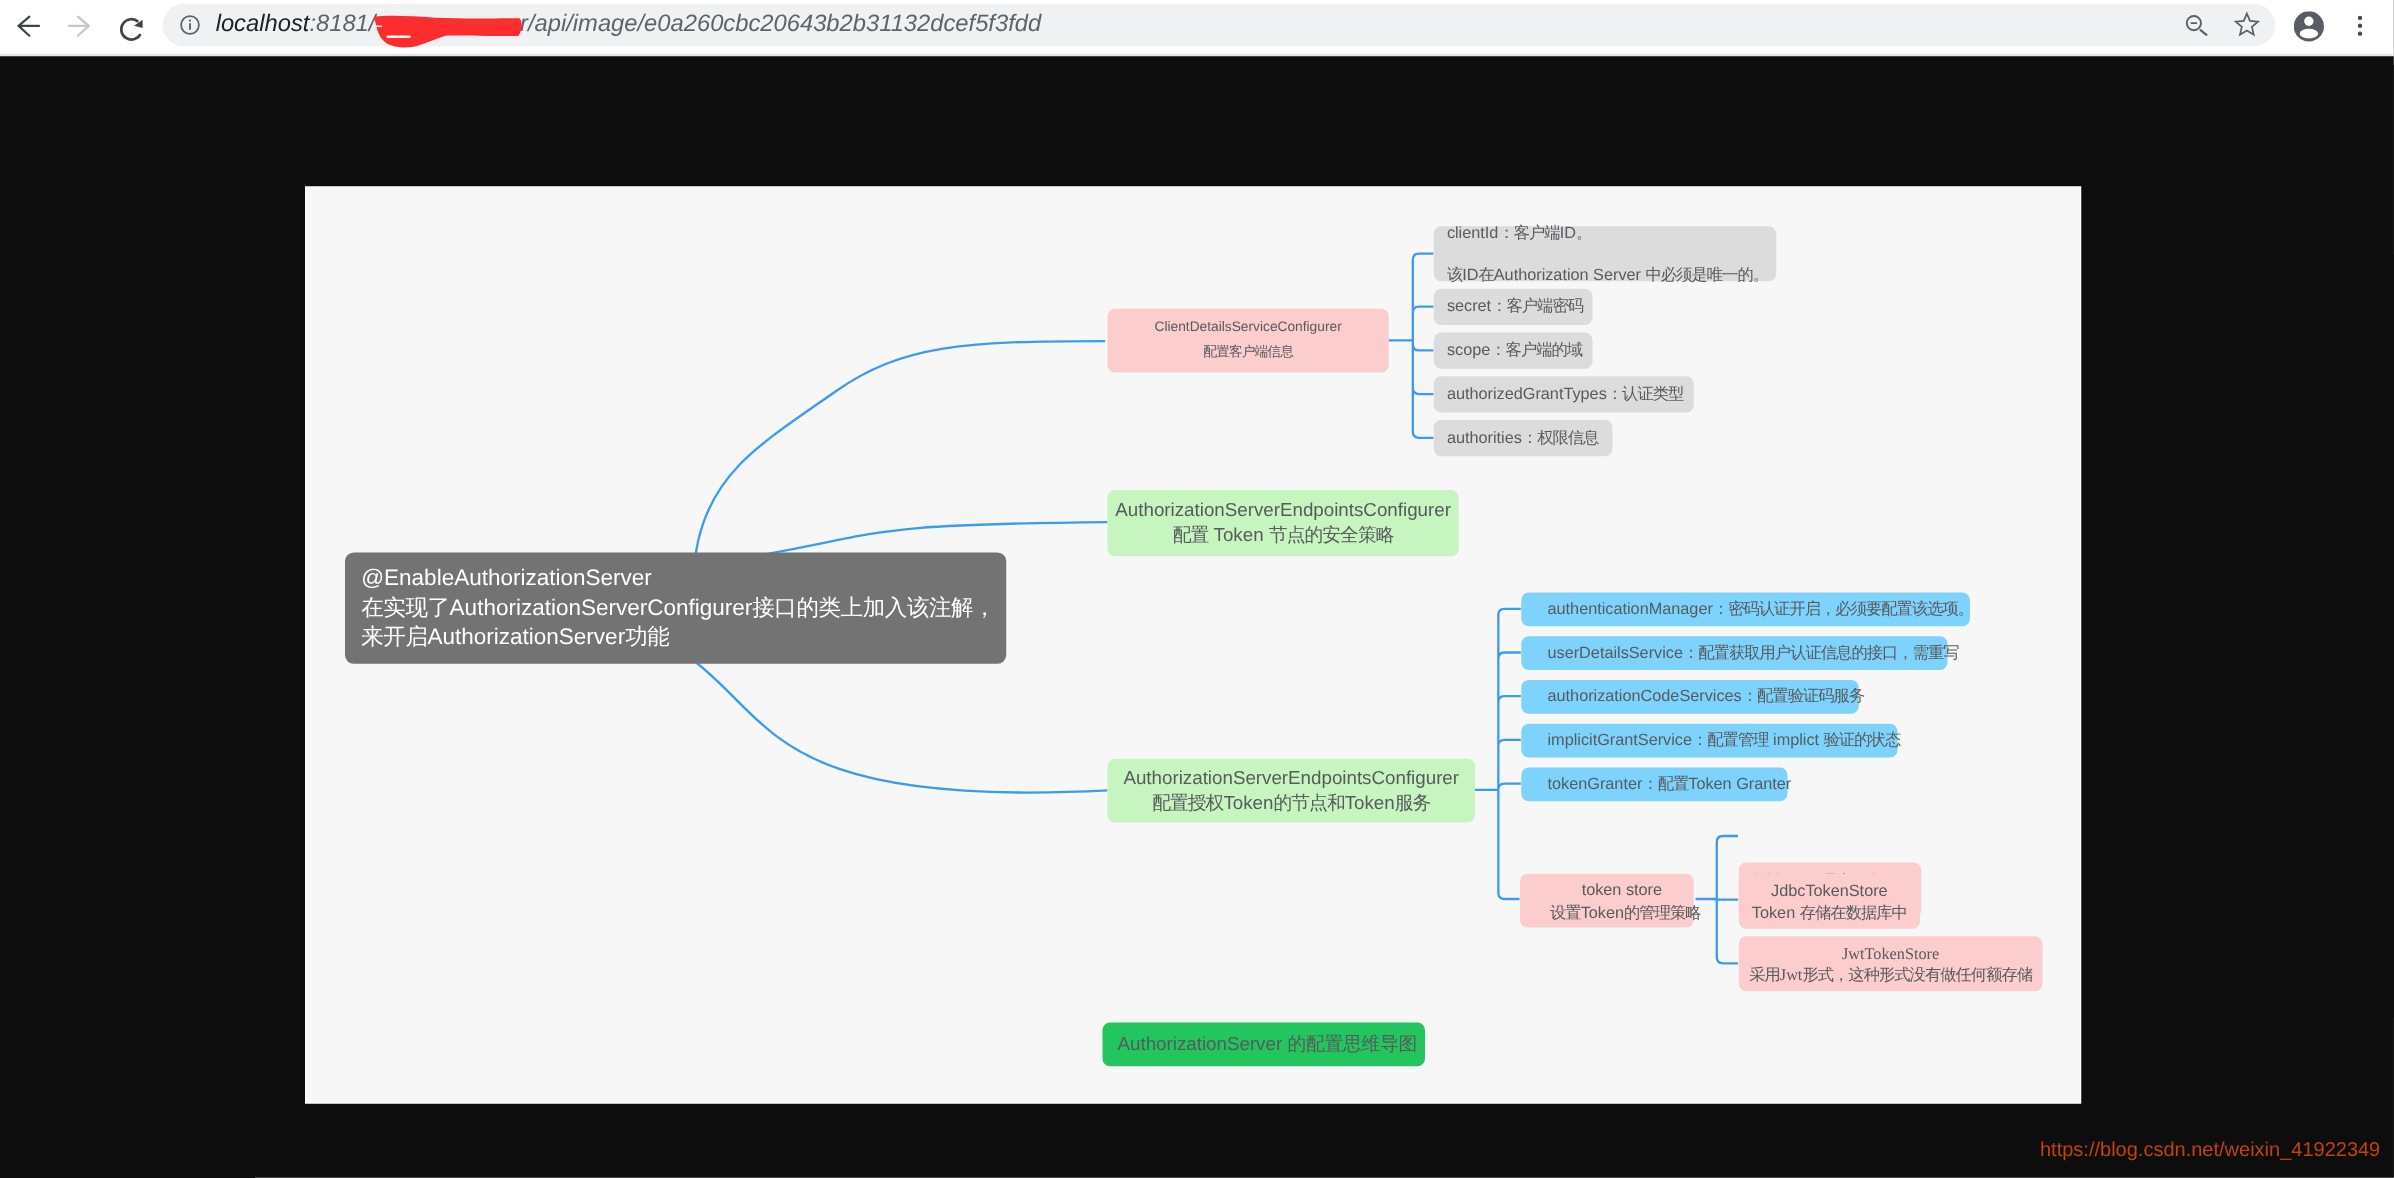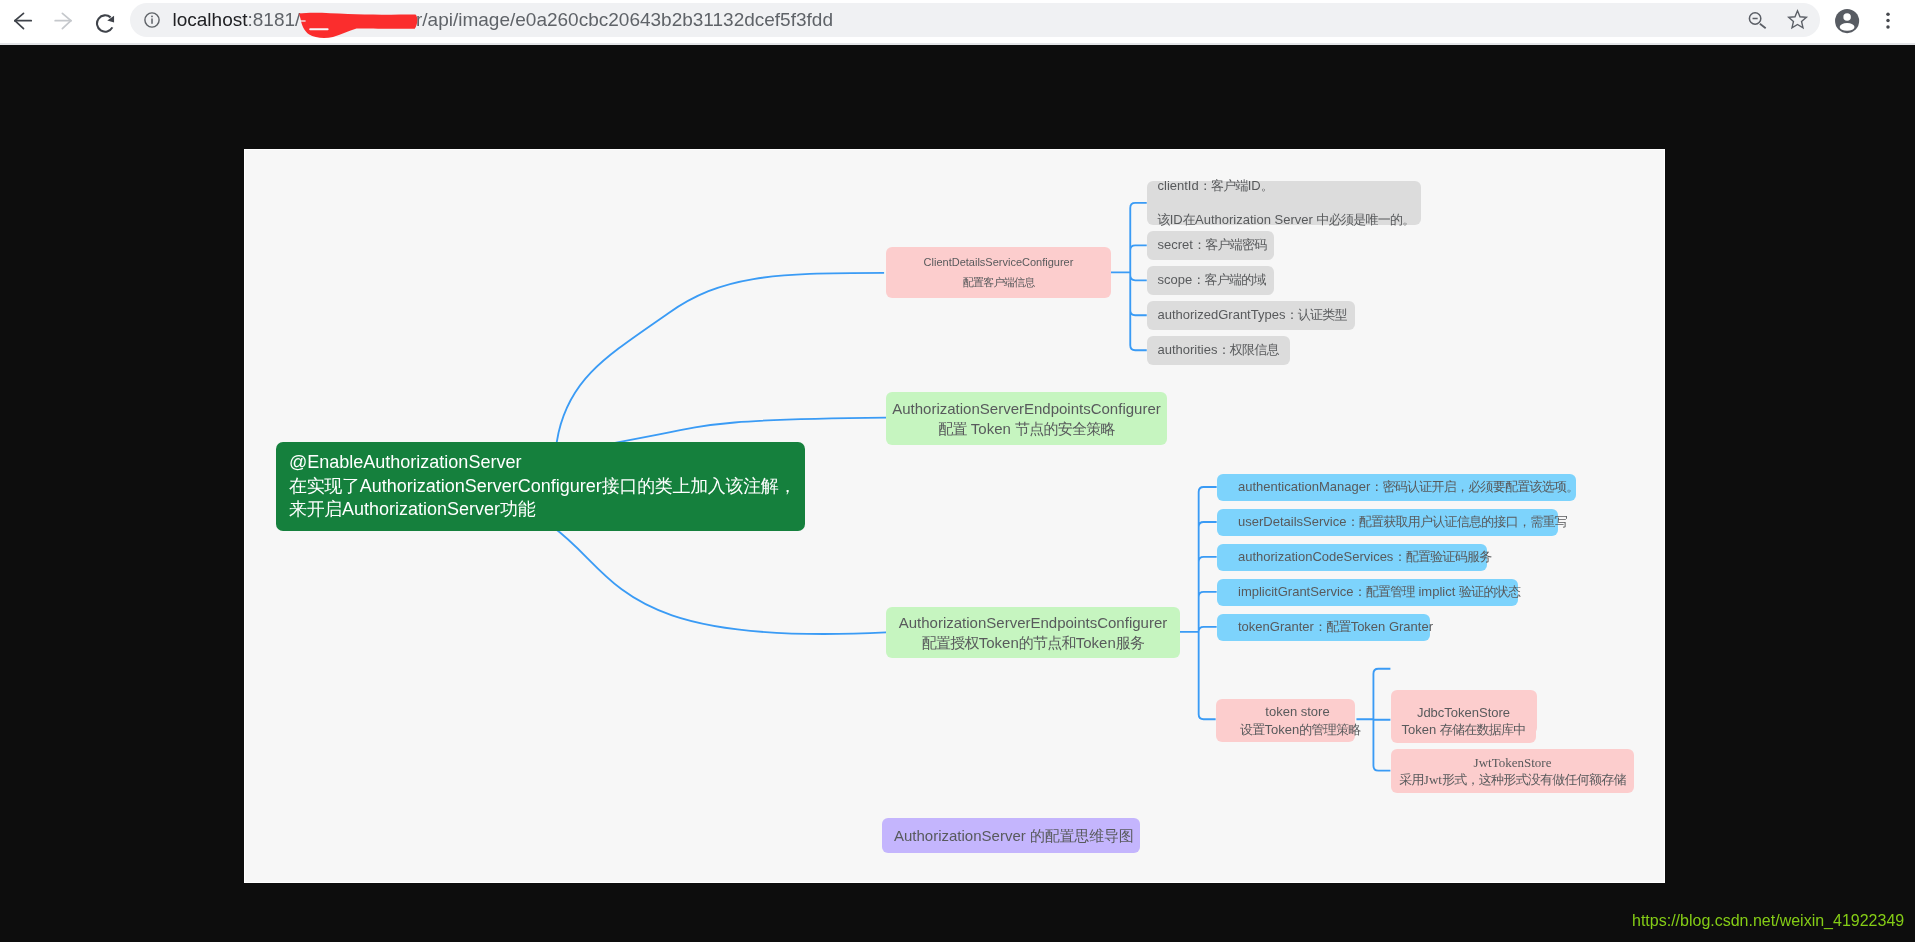--- a/index.html
+++ b/index.html
@@ -2,21 +2,21 @@
 <html><head>
 <meta charset="utf-8">
 <title>AuthorizationServer mindmap</title>
 <style>
   html,body{margin:0;padding:0;}
   body{width:1915px;height:942px;overflow:hidden;background:#0f0f0f;
        font-family:"Liberation Sans","DejaVu Sans",sans-serif;}
   .abs{position:absolute;}
 
   
-  #toolbar{left:0;top:0;width:1915px;height:52px;background:#ffffff;}
+  #toolbar{left:0;top:0;width:1915px;height:52px;background:#ffffff;font-style:italic;}
   #toolbar-sep{left:0;top:43px;width:1915px;height:2px;background:#e3e5e8;}
   .navbtn{display:flex;align-items:center;justify-content:center;width:30px;height:30px;}
   #back-btn{left:8px;top:5px;}
   #fwd-btn{left:50px;top:5px;}
   #reload-btn{left:90px;top:5px;}
   #omnibox{left:130.4px;top:3.4px;width:1689.3px;height:34px;border-radius:17px;background:#f0f1f3;}
   #info-btn{left:140.5px;top:9.2px;width:22px;height:22px;}
   #urltext{left:172.5px;top:3.4px;height:34px;line-height:34px;font-size:19px;color:#5f6368;white-space:nowrap;}
   #urltext .host{color:#202124;}
   #redaction{left:292px;top:10px;width:130px;height:30px;}
@@ -30,31 +30,31 @@
   #mindmap{left:245px;top:105px;width:1419px;height:732px;background:#f7f7f7;
            box-shadow:0 0 0 1px #ffffff;}
   #links{left:0;top:0;width:1419px;height:732px;}
 
   .node{position:absolute;box-sizing:border-box;border-radius:6px;color:#585a5c;
         text-align:center;display:flex;flex-direction:column;justify-content:center;
         white-space:nowrap;letter-spacing:0px;}
   .node span{display:block;}
   .node i.cjk{font-style:normal;letter-spacing:-0.75px;margin-right:-0.0px;}
   .n-root i.cjk{letter-spacing:-0.33px;}
-  .n-root{background:#15803d;color:#ffffff;font-size:18px;line-height:23.4px;
+  .n-root{background:#737373;color:#ffffff;font-size:18px;line-height:23.4px;
           text-align:left;padding-left:13px;border-radius:7px;}
   .n-pink2{background:#fccdcd;font-size:11px;line-height:19.5px;}
   .n-pink13{background:#fccdcd;font-size:13px;line-height:17.5px;}
   .n-green2{background:#c6f5c0;font-size:15px;line-height:19.5px;}
   .n-grey{background:#dcdcdc;font-size:13px;line-height:16.5px;text-align:left;padding-left:10.5px;gap:18px;}
   .n-pink{background:#7dd3fc;font-size:13px;line-height:16.5px;text-align:left;padding-left:21px;}
-  .n-orange{background:#c4b5fd;font-size:15px;line-height:19px;text-align:left;padding-left:12px;}
+  .n-orange{background:#22c55e;font-size:15px;line-height:19px;text-align:left;padding-left:12px;}
   .n-orange i.cjk{letter-spacing:-0.18px;}
 
-  #watermark{left:1632px;top:911px;font-size:16px;line-height:19px;color:#84cc16;}
+  #watermark{left:1632px;top:911px;font-size:16px;line-height:19px;color:#c2410c;}
 </style>
 </head>
 <body>
 
 <div class="abs" id="toolbar">
   <div class="abs navbtn" id="back-btn">
     <svg width="25" height="25" viewBox="0 0 24 24">
       <path d="M3.75 12.2 L12.0 5.1" stroke="#3f434a" stroke-width="1.65" fill="none" stroke-linecap="round"></path>
       <path d="M3.75 12.2 L12.0 19.8" stroke="#3f434a" stroke-width="1.65" fill="none" stroke-linecap="round"></path>
       <path d="M3.9 12.2 H19.4" stroke="#3f434a" stroke-width="1.65" fill="none" stroke-linecap="round"></path>

